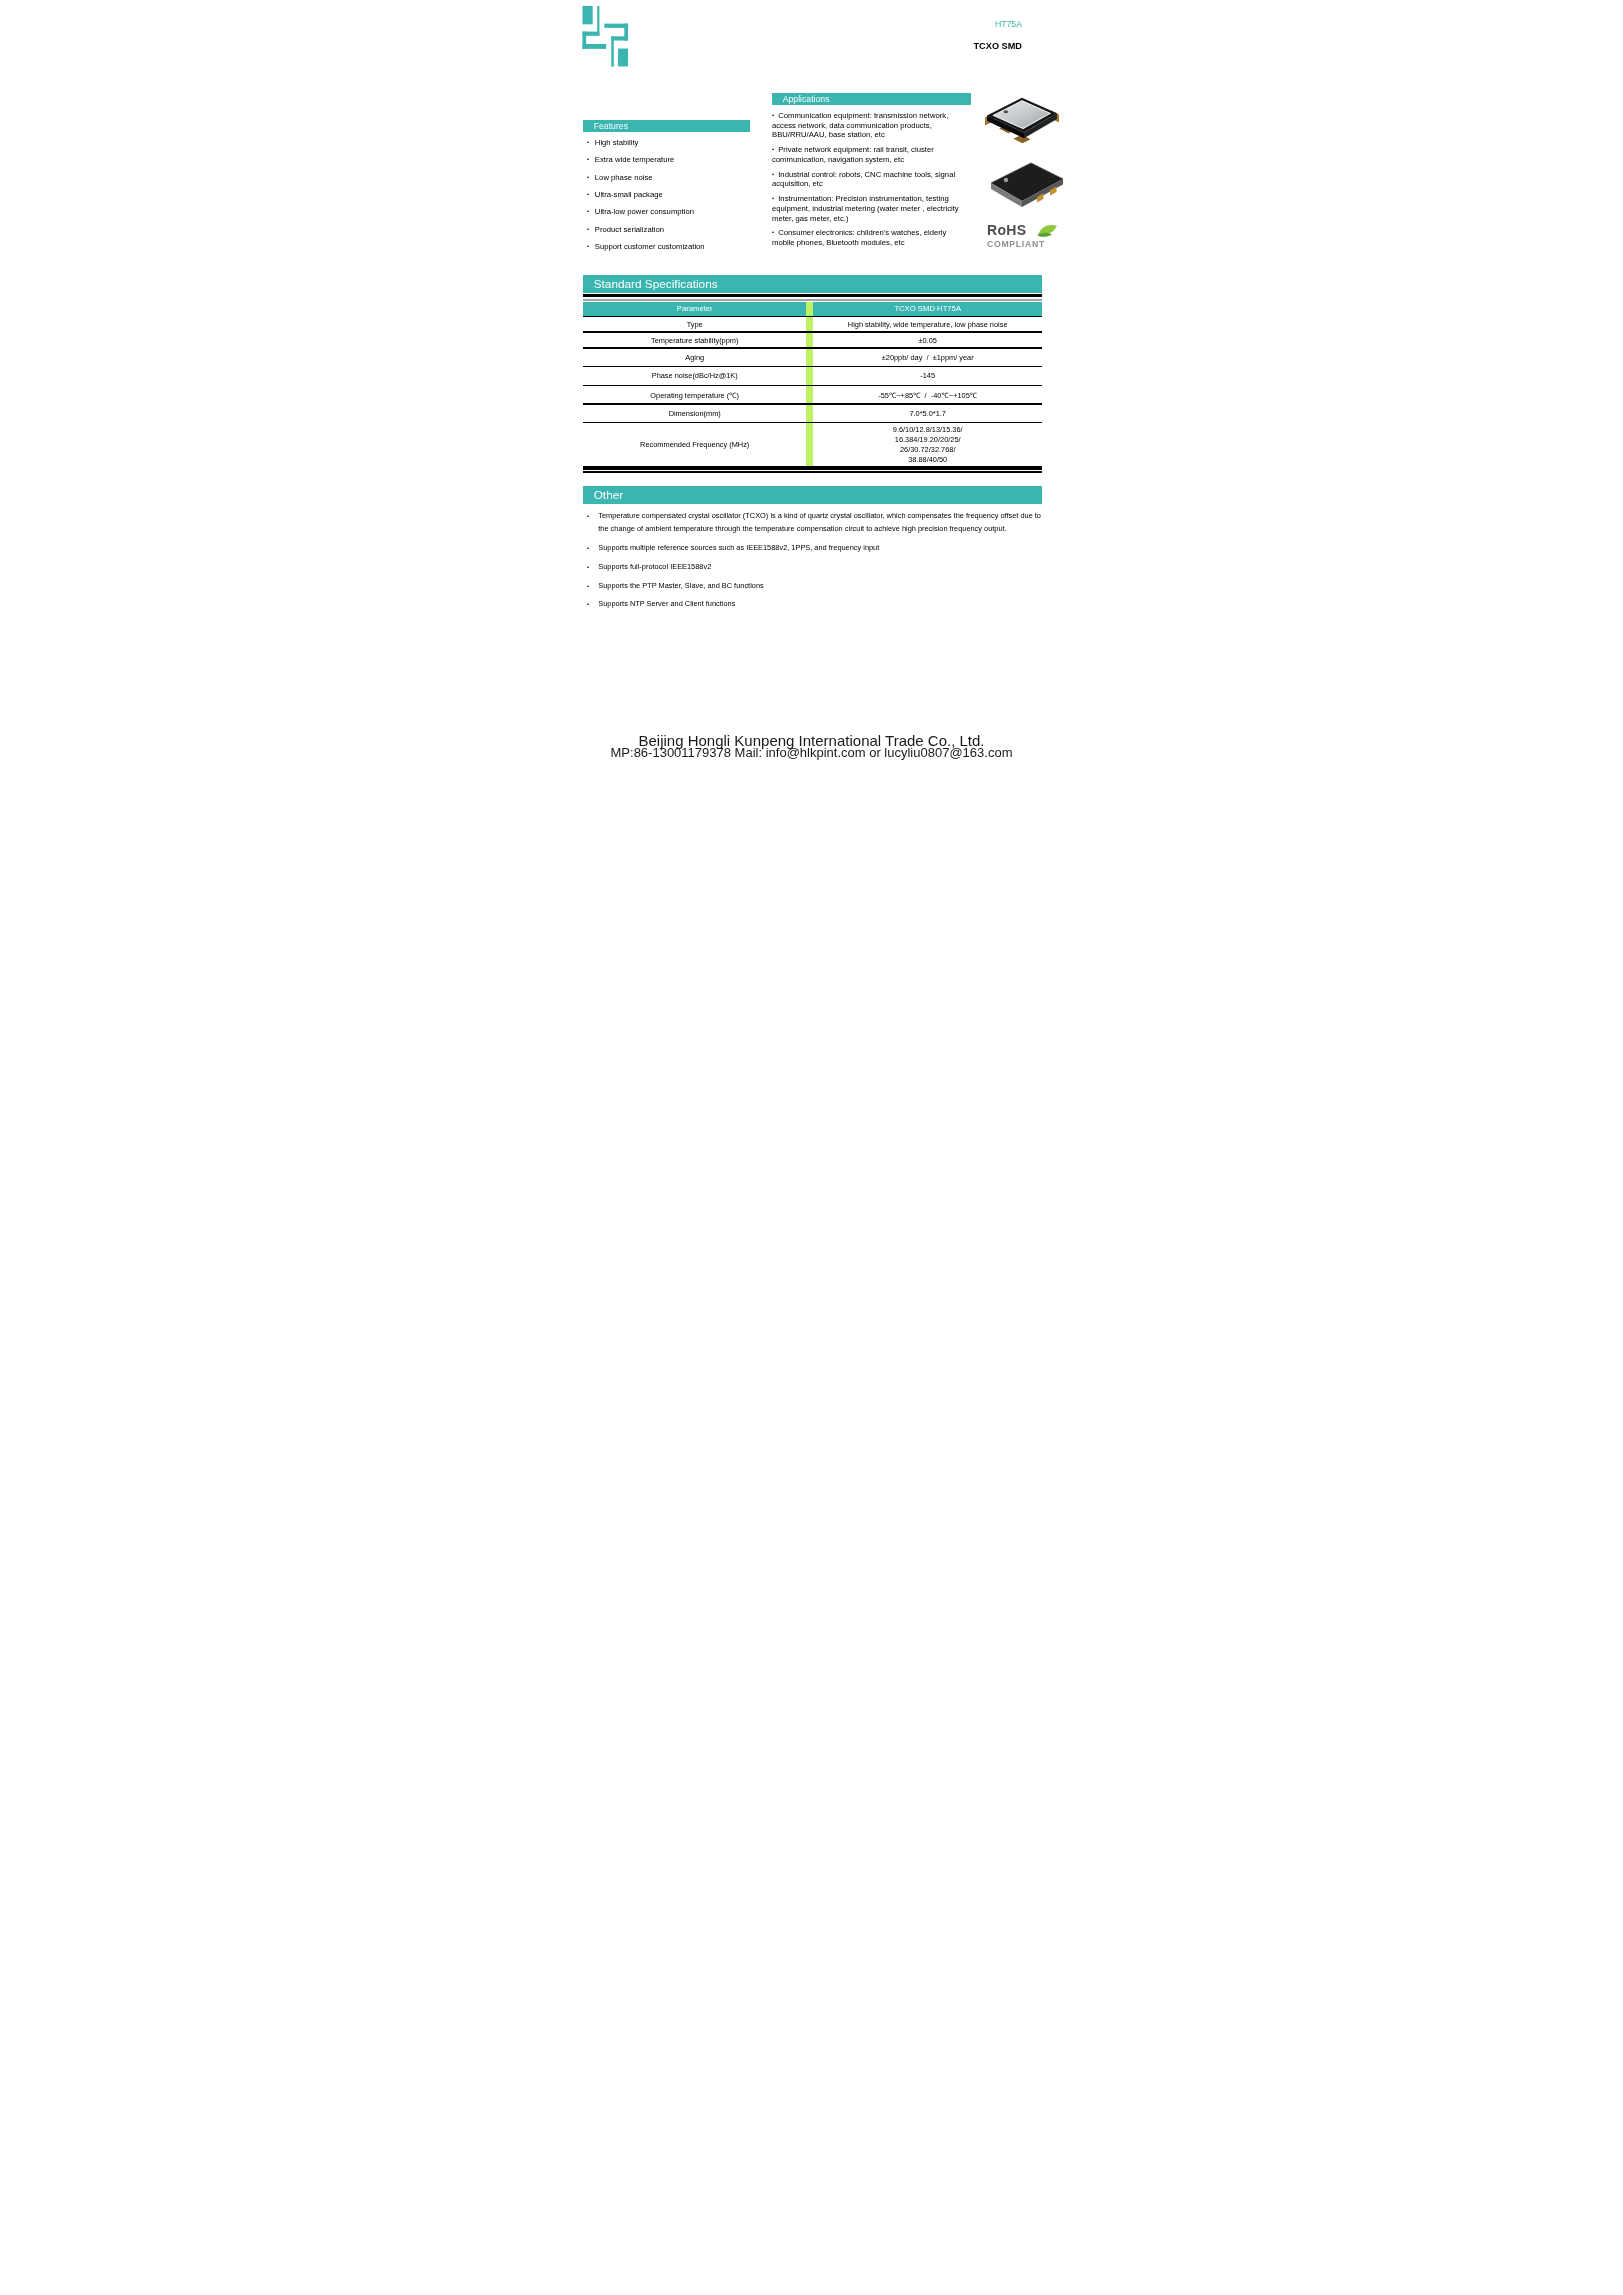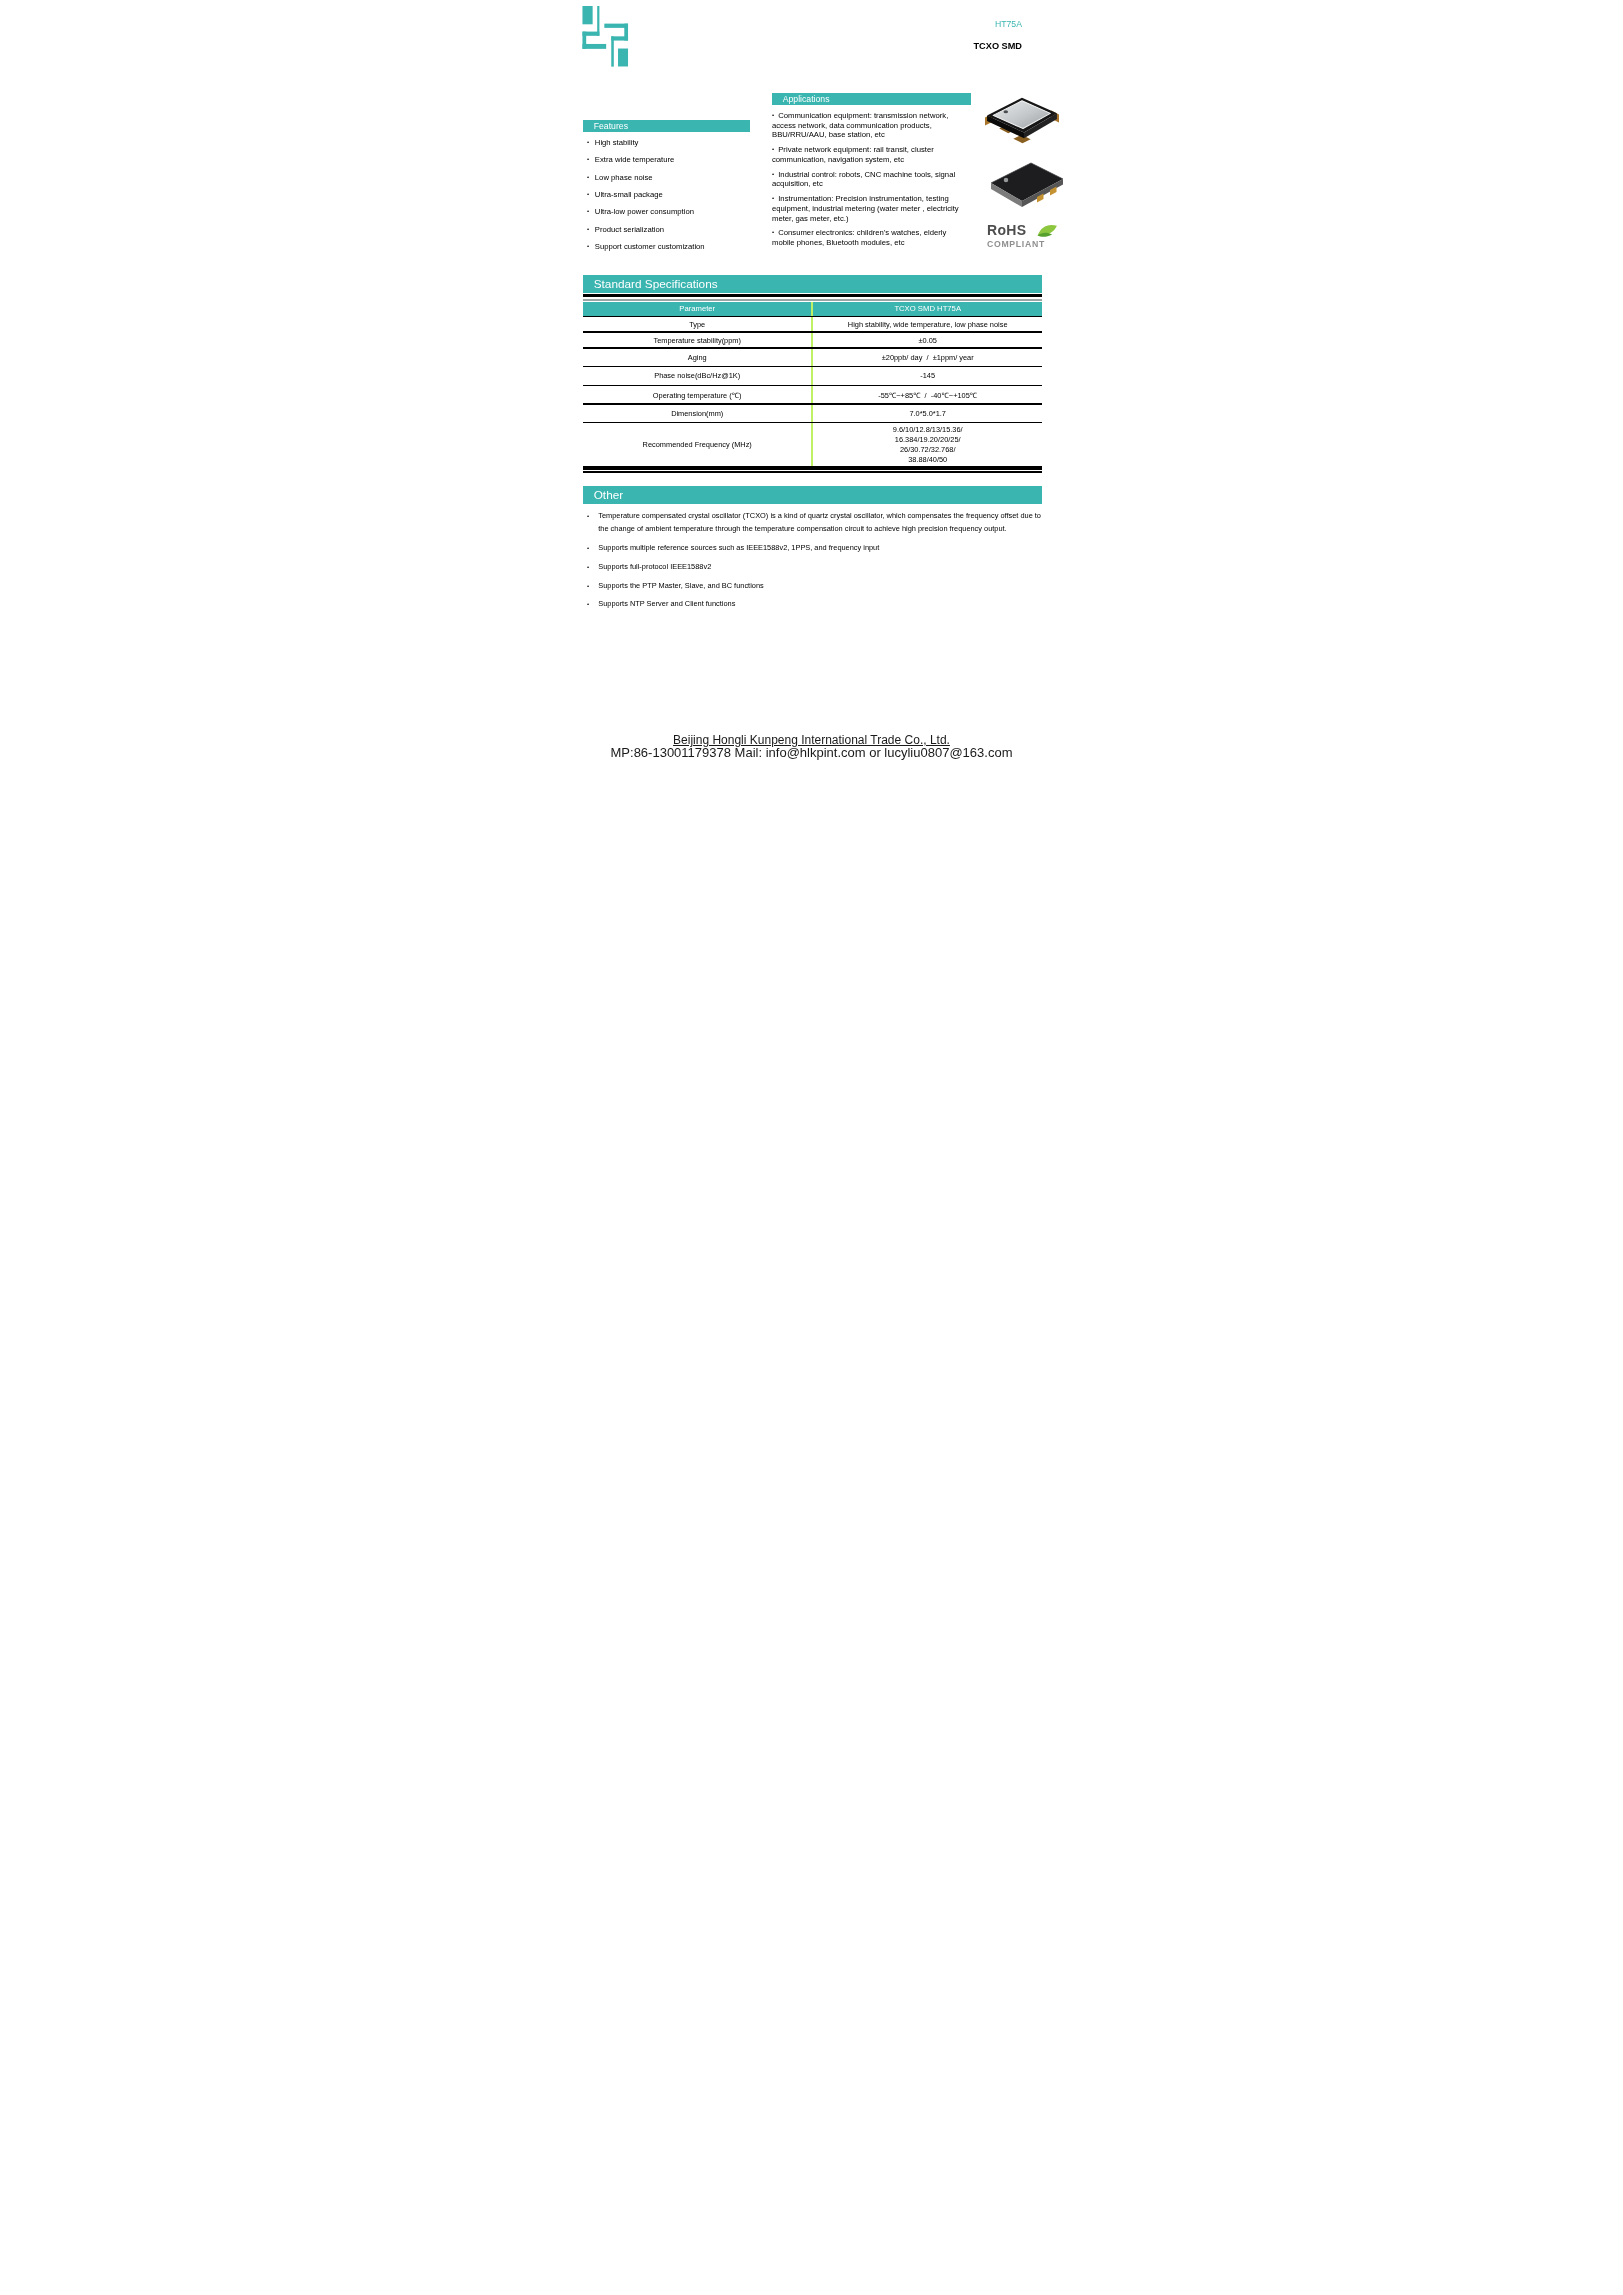--- a/index.html
+++ b/index.html
@@ -43,40 +43,40 @@
   .specs { position:absolute; left:42px; top:275px; width:459px; }
   .line-black { height:3.1px; background:#000; margin-top:1px; }
   .line-gray  { height:1.5px; background:#9aa6a6; margin-top:2px; }
   .thead {
     display:flex; background:#3ab5b0; height:14px; margin-top:1px;
     color:#fff; font-size:7.7px;
   }
   .rowsep { height:1.5px; background:#000; }
   .trow { display:flex; font-size:7.4px; background:#fff; }
   .c1 {
-    width:50.2%; box-sizing:border-box; border-right:2px solid #bef264;
+    width:50.2%; box-sizing:border-box; border-right:7px solid #bef264;
     display:flex; align-items:center; justify-content:center; text-align:left;
   }
   .c2 {
     flex:1; display:flex; flex-direction:column; align-items:center;
     justify-content:center; text-align:center;
   } .h28 { height:14.3px; } .h33 { height:17px; }
   .h34 { height:17.4px; } .hfreq { height:43px; }
   .freqline { line-height:10.2px; }
   .bline1 { height:3.1px; background:#000; }
   .bline2 { height:1.5px; background:#000; margin-top:1.5px; }
   
   .other { position:absolute; left:42px; top:486px; width:459px; }
   .other .olist { margin-top:6.1px; }
   .o-item { display:flex; font-size:7.4px; line-height:12.8px; margin:0 0 6.1px 4.1px; width:455px; }
   .o-item .ob { width:11.2px; flex:none; font-size:6.1px; line-height:12.8px; }
   .o-item .ot { flex:1; }
   
   .footer { position:absolute; left:0; top:735px; width:100%; text-align:center; color:#1a1a1a; }
-  .footer .f1 { font-size:12px; line-height:11.8px;text-decoration:underline; }
+  .footer .f1 { font-size:15px; line-height:11.8px; }
   .footer .f2 { font-size:13px; line-height:11.8px; }
 </style>
 </head>
 <body>
 
 <div class="page">
 
   <div class="logo">
     <svg width="47" height="63" viewBox="0 0 272 372">
       <g fill="#3ab5b0">

